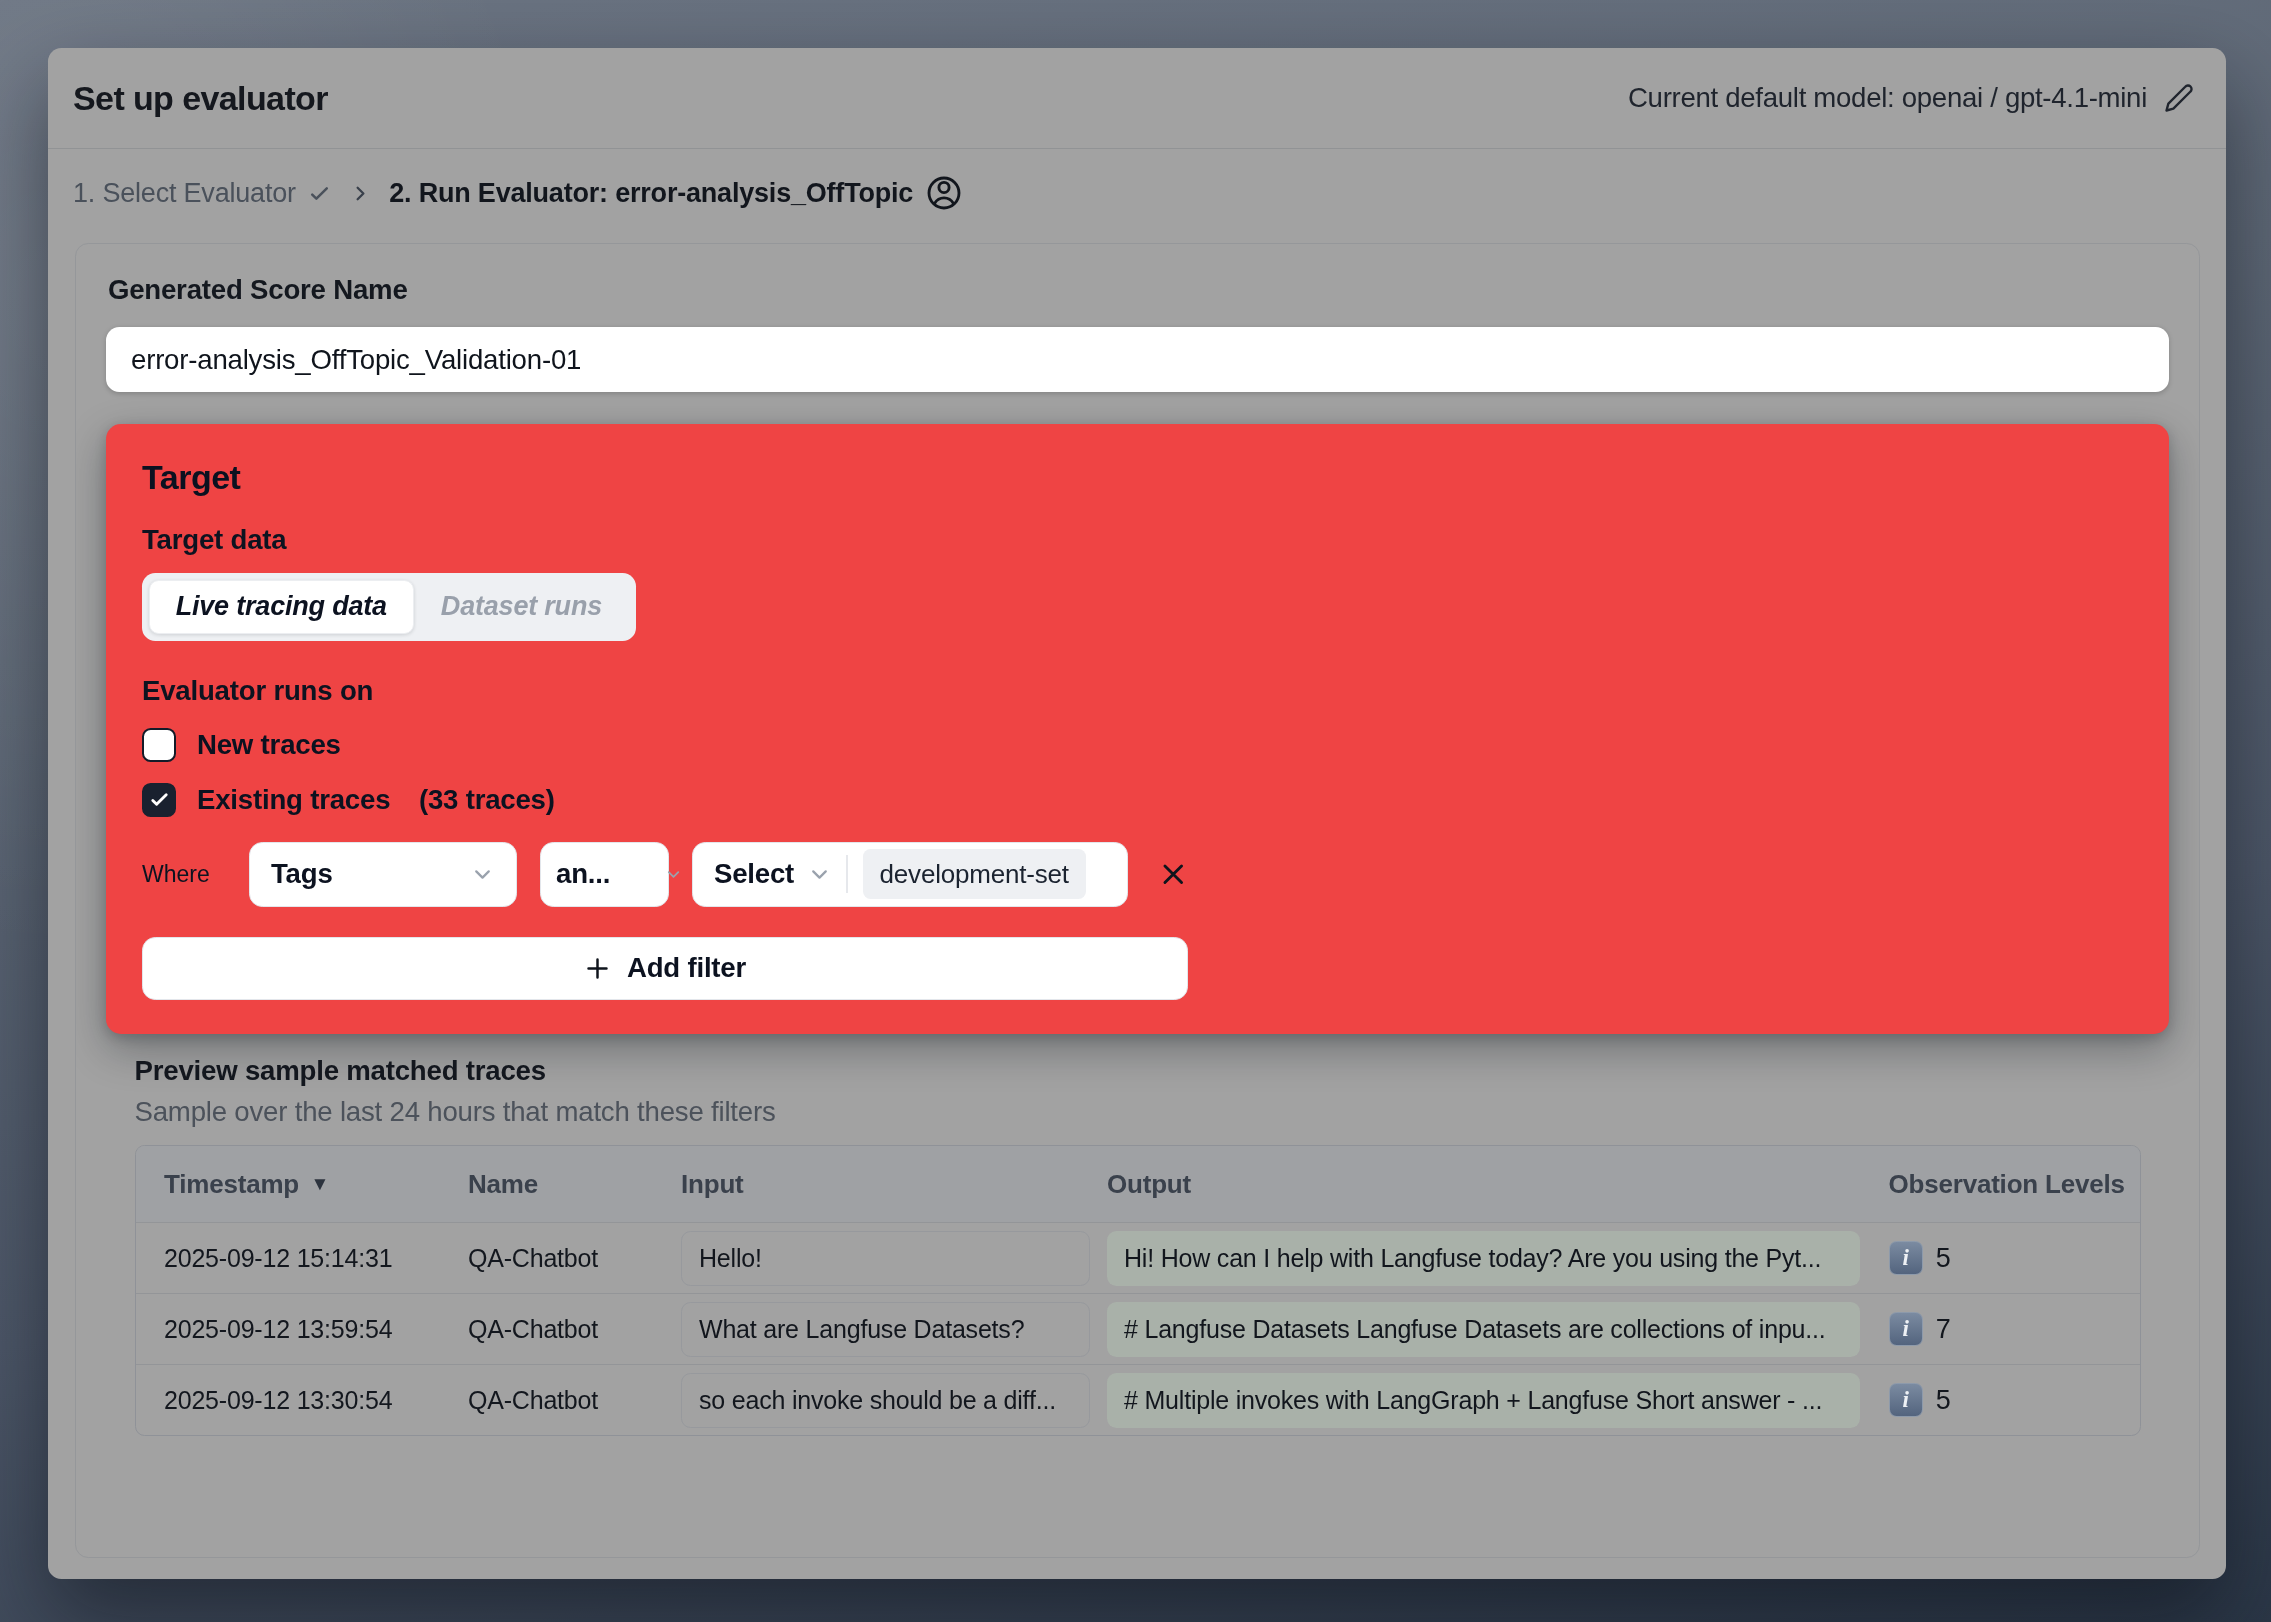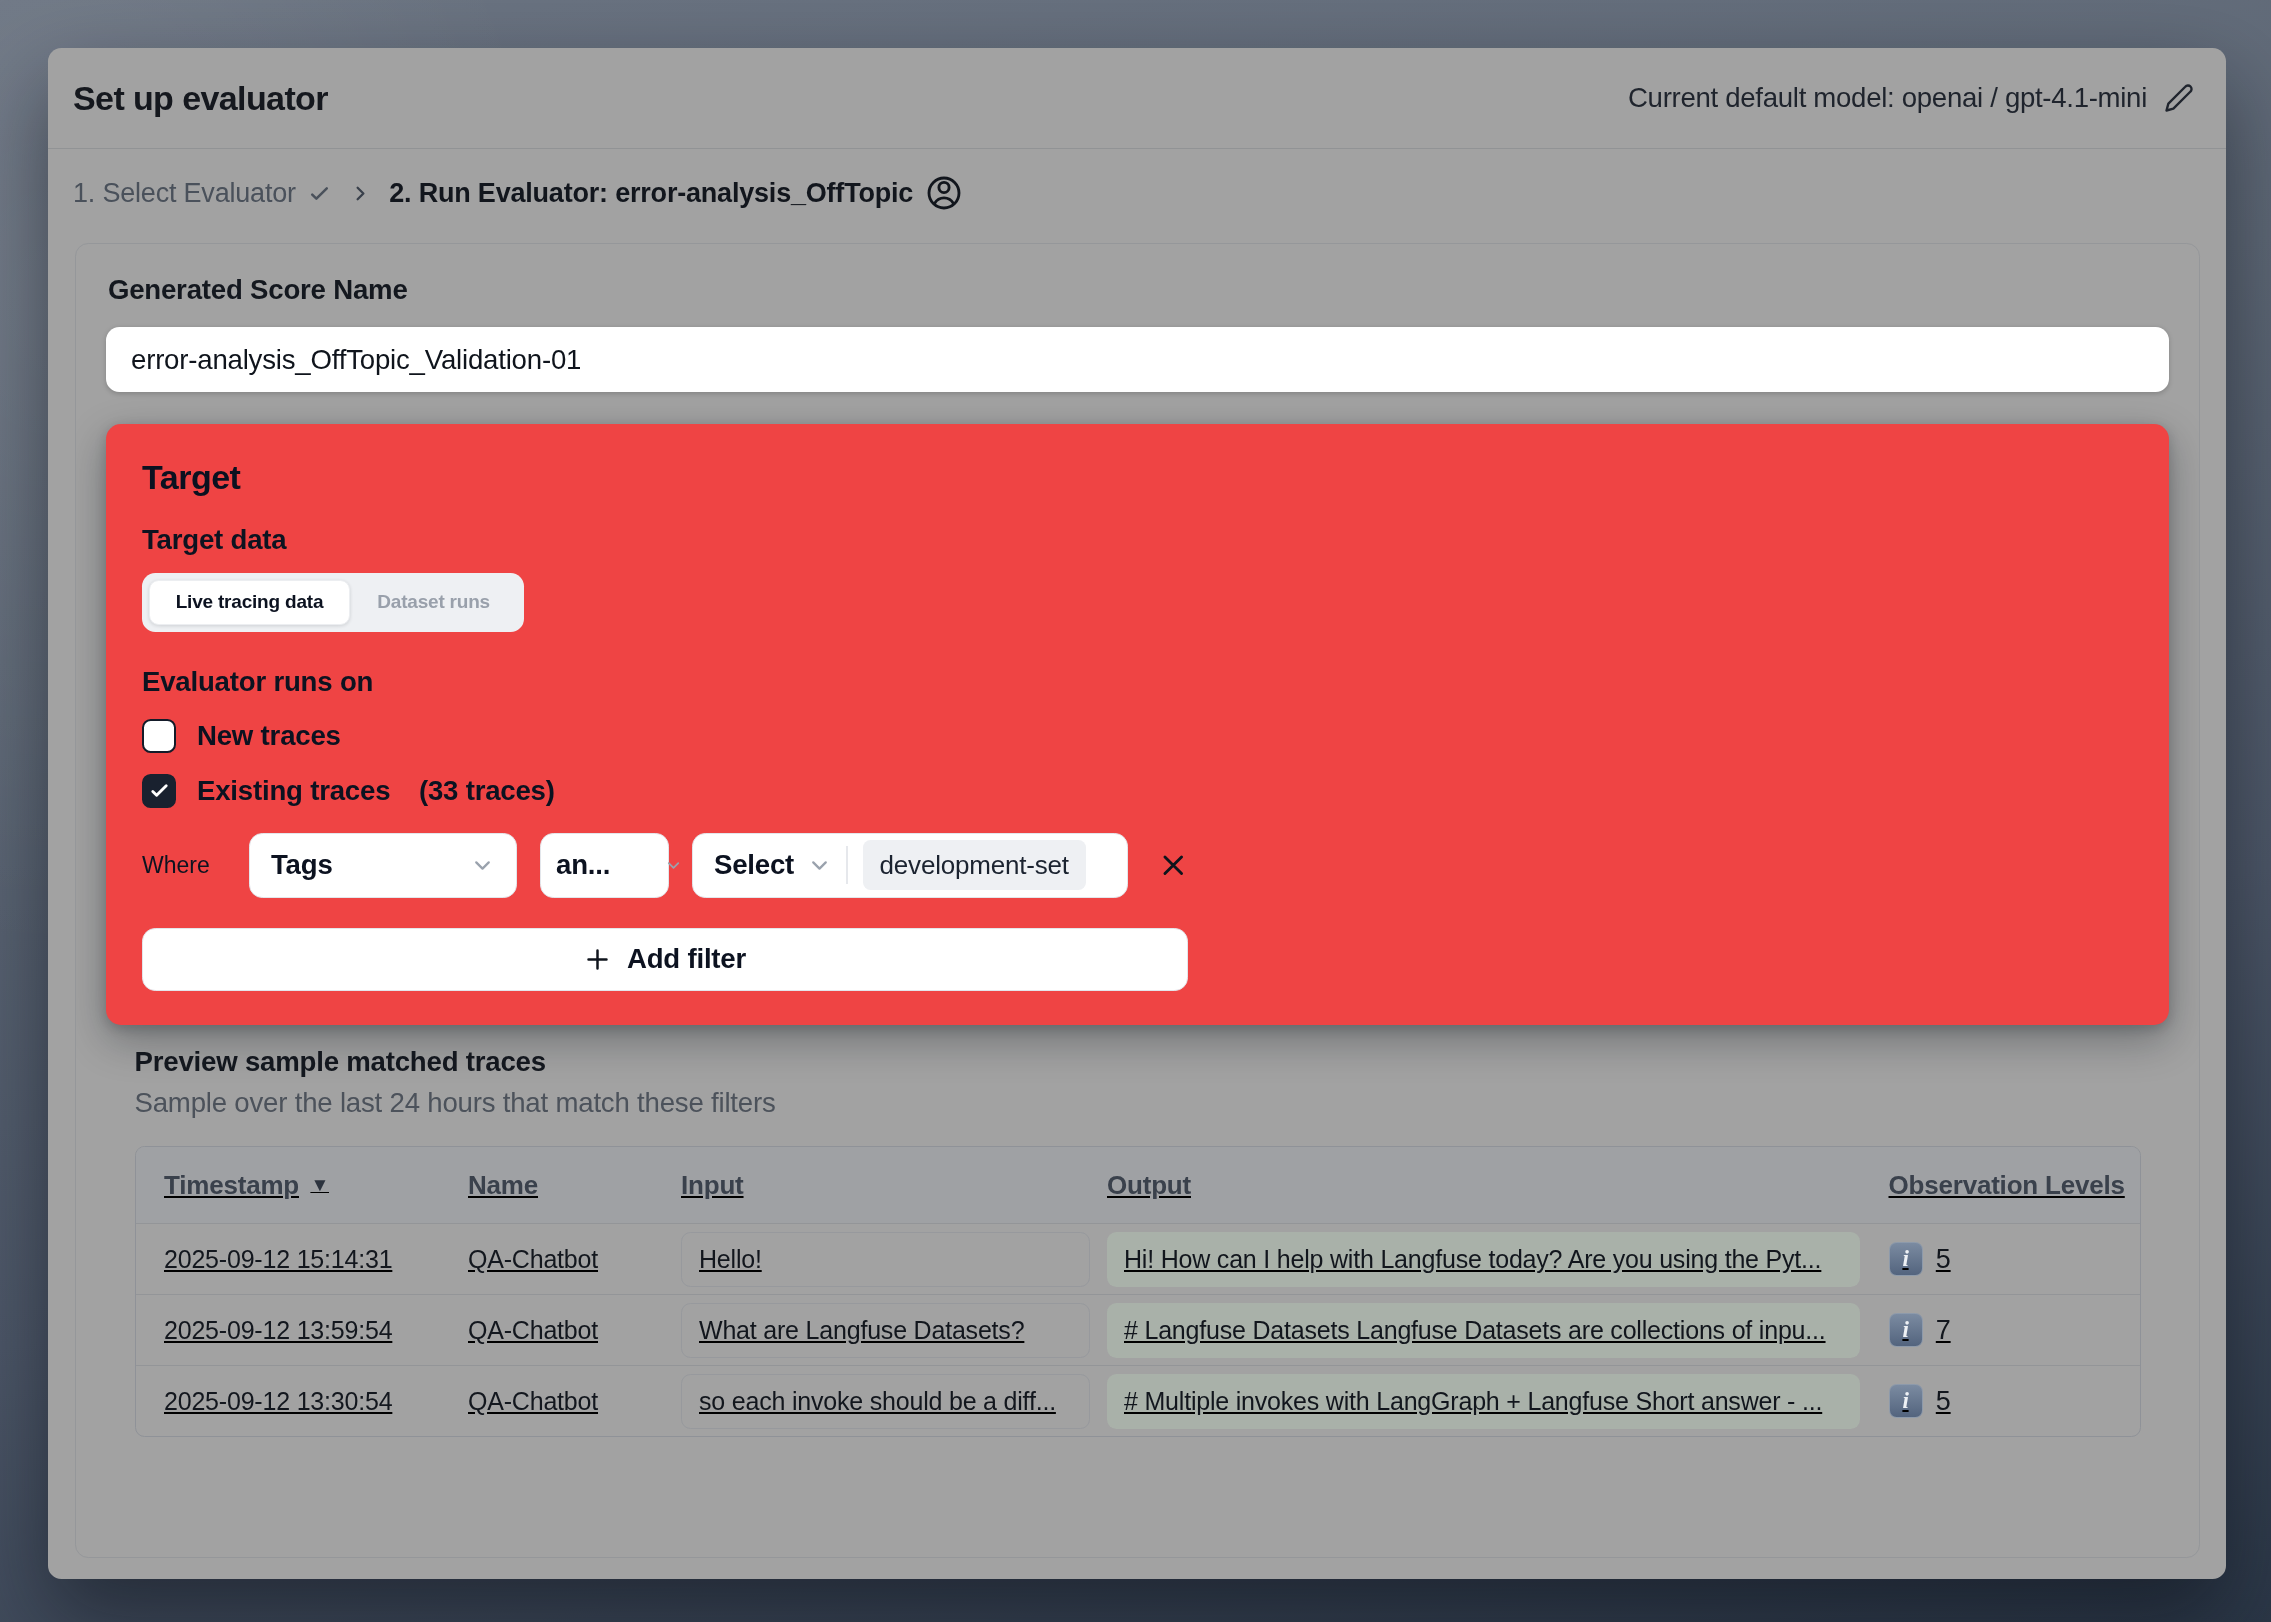--- a/index.html
+++ b/index.html
@@ -44,21 +44,21 @@
   }
   
   .card {
     margin-top:32px; width:100%; box-sizing:border-box;
     background:#ef4444; border-radius:15px; padding:32px 36px 34px;
     box-shadow:0 15px 42px rgba(10,14,22,.32), 0 3.8px 11.4px rgba(10,14,22,.18);
   }
   .card-title { margin:1.9px 0 27px; font-size:34px; font-weight:700; color:#0b1120; letter-spacing:-0.5px; }
   .lbl { font-size:27.6px; font-weight:600; color:#0d1320; letter-spacing:-0.2px; }
   .seg { display:inline-flex; align-items:center; background:#eef0f3; border-radius:13.3px; padding:6.7px; margin-top:17px; }
-  .seg-tab { padding:11.4px 27px; font-size:19px; font-weight:600; color:#99a0ab; border-radius:9.5px; cursor:pointer; letter-spacing:-0.2px; white-space:nowrap; }
+  .seg-tab { padding:11.4px 27px; font-size:27px; font-weight:600; color:#99a0ab; border-radius:9.5px; cursor:pointer; letter-spacing:-0.2px; white-space:nowrap;font-style:italic; }
   .seg-tab.active { background:#ffffff; color:#0c1220; border:1px solid #eceef1; padding:10.5px 26px; box-shadow:0 1px 3.8px rgba(15,20,30,.14); }
   .runs-label { margin-top:34px; }
   .cb-row { display:flex; align-items:center; gap:21px; margin-top:21px; cursor:pointer; }
   .cb { width:34px; height:34px; border-radius:8.6px; border:2.9px solid #141b29; box-sizing:border-box; background:#fff; flex:0 0 auto; }
   .cb.checked { background:#19212f; border-color:#19212f; display:flex; align-items:center; justify-content:center; }
   .cb-label { font-size:27.6px; font-weight:600; color:#0c1220; letter-spacing:-0.2px; }
   .cb-suffix { font-size:27.6px; font-weight:600; color:#0c1220; margin-left:7.6px; letter-spacing:-0.2px; }
   .filter-label { margin-top:40px; }
   .filter-row { display:flex; align-items:center; gap:23px; margin-top:25px; }
   .where { font-size:23px; color:#0d1320; width:84px; flex:0 0 auto; }
@@ -78,21 +78,21 @@
   .add-filter {
     margin-top:30px; width:1046px; height:63px; box-sizing:border-box;
     border:1.9px solid #e3e6eb; border-radius:13.3px; background:#fff; cursor:pointer;
     display:flex; align-items:center; justify-content:center; gap:16px;
     font-family:inherit; font-size:27.6px; font-weight:700; color:#0c1220; letter-spacing:-0.2px;
   }
   
   .preview { margin-top:21px; padding:0 28.5px; }
   .pv-title { font-size:27.6px; font-weight:700; color:#13171e; letter-spacing:-0.2px; }
   .pv-sub { font-size:27.6px; color:#4c525b; margin-top:9.5px; letter-spacing:-0.2px; }
-  .tbl { margin-top:27px; border:1.9px solid #8f9298; border-radius:9.5px; overflow:hidden;text-decoration:underline; }
+  .tbl { margin-top:17px; border:1.9px solid #8f9298; border-radius:9.5px; overflow:hidden; }
   .tr { display:grid; grid-template-columns:323px 213px 426px 772px 1fr; align-items:center; height:70px; border-top:1.9px solid #939598; }
   .tr.head { height:76px; background:#9fa1a4; border-top:none; }
   .c { font-size:25px; color:#13171e; padding-left:9.5px; white-space:nowrap; overflow:hidden; letter-spacing:-0.2px; }
   .tr.head .c { font-size:26px; font-weight:600; color:#3a414c; }
   .c.ts { padding-left:28.5px; display:flex; align-items:center; gap:11.4px; }
   .sort { font-size:19px; color:#2c333e; }
   .iobox { display:flex; align-items:center; height:55px; border-radius:9.5px; padding:0 17px; box-sizing:border-box; overflow:hidden; white-space:nowrap; font-size:25px; color:#12161d; }
   .iobox.in { width:409px; border:1.9px solid #97999d; }
   .iobox.out { width:753px; background:#a9b1a9; }
   .c.lv { display:flex; align-items:center; gap:13.3px; padding-left:19px; }

